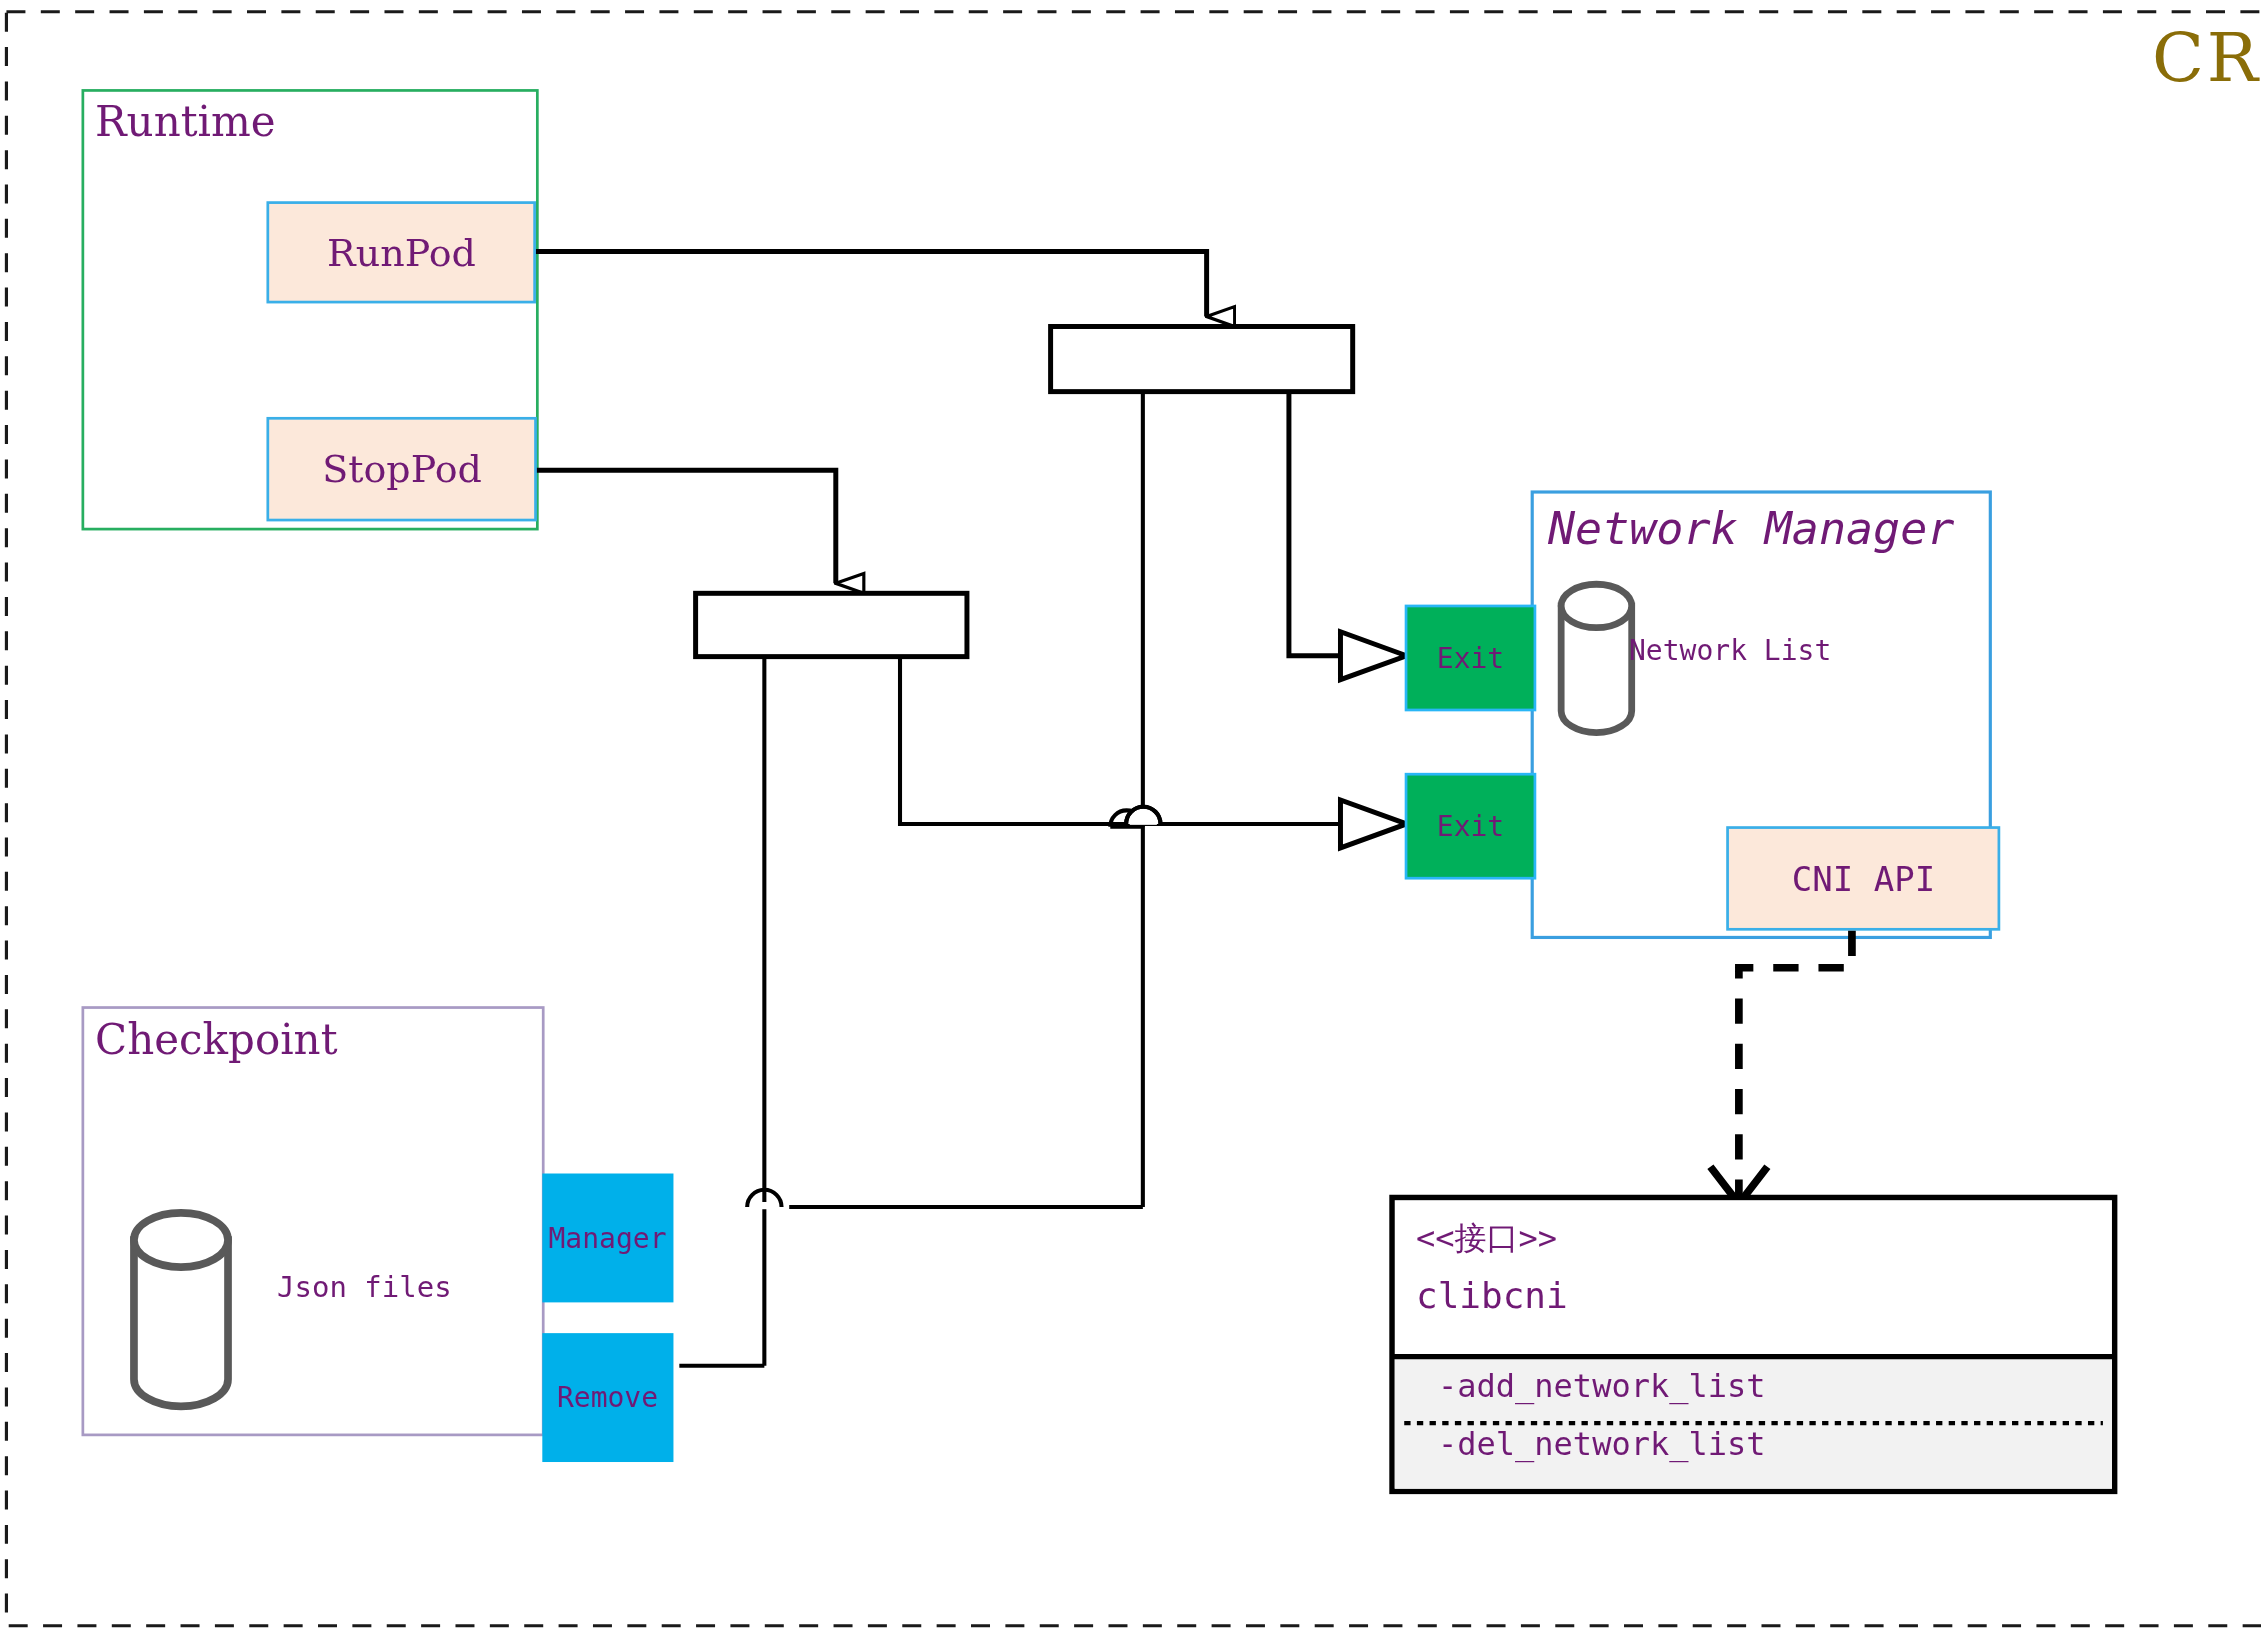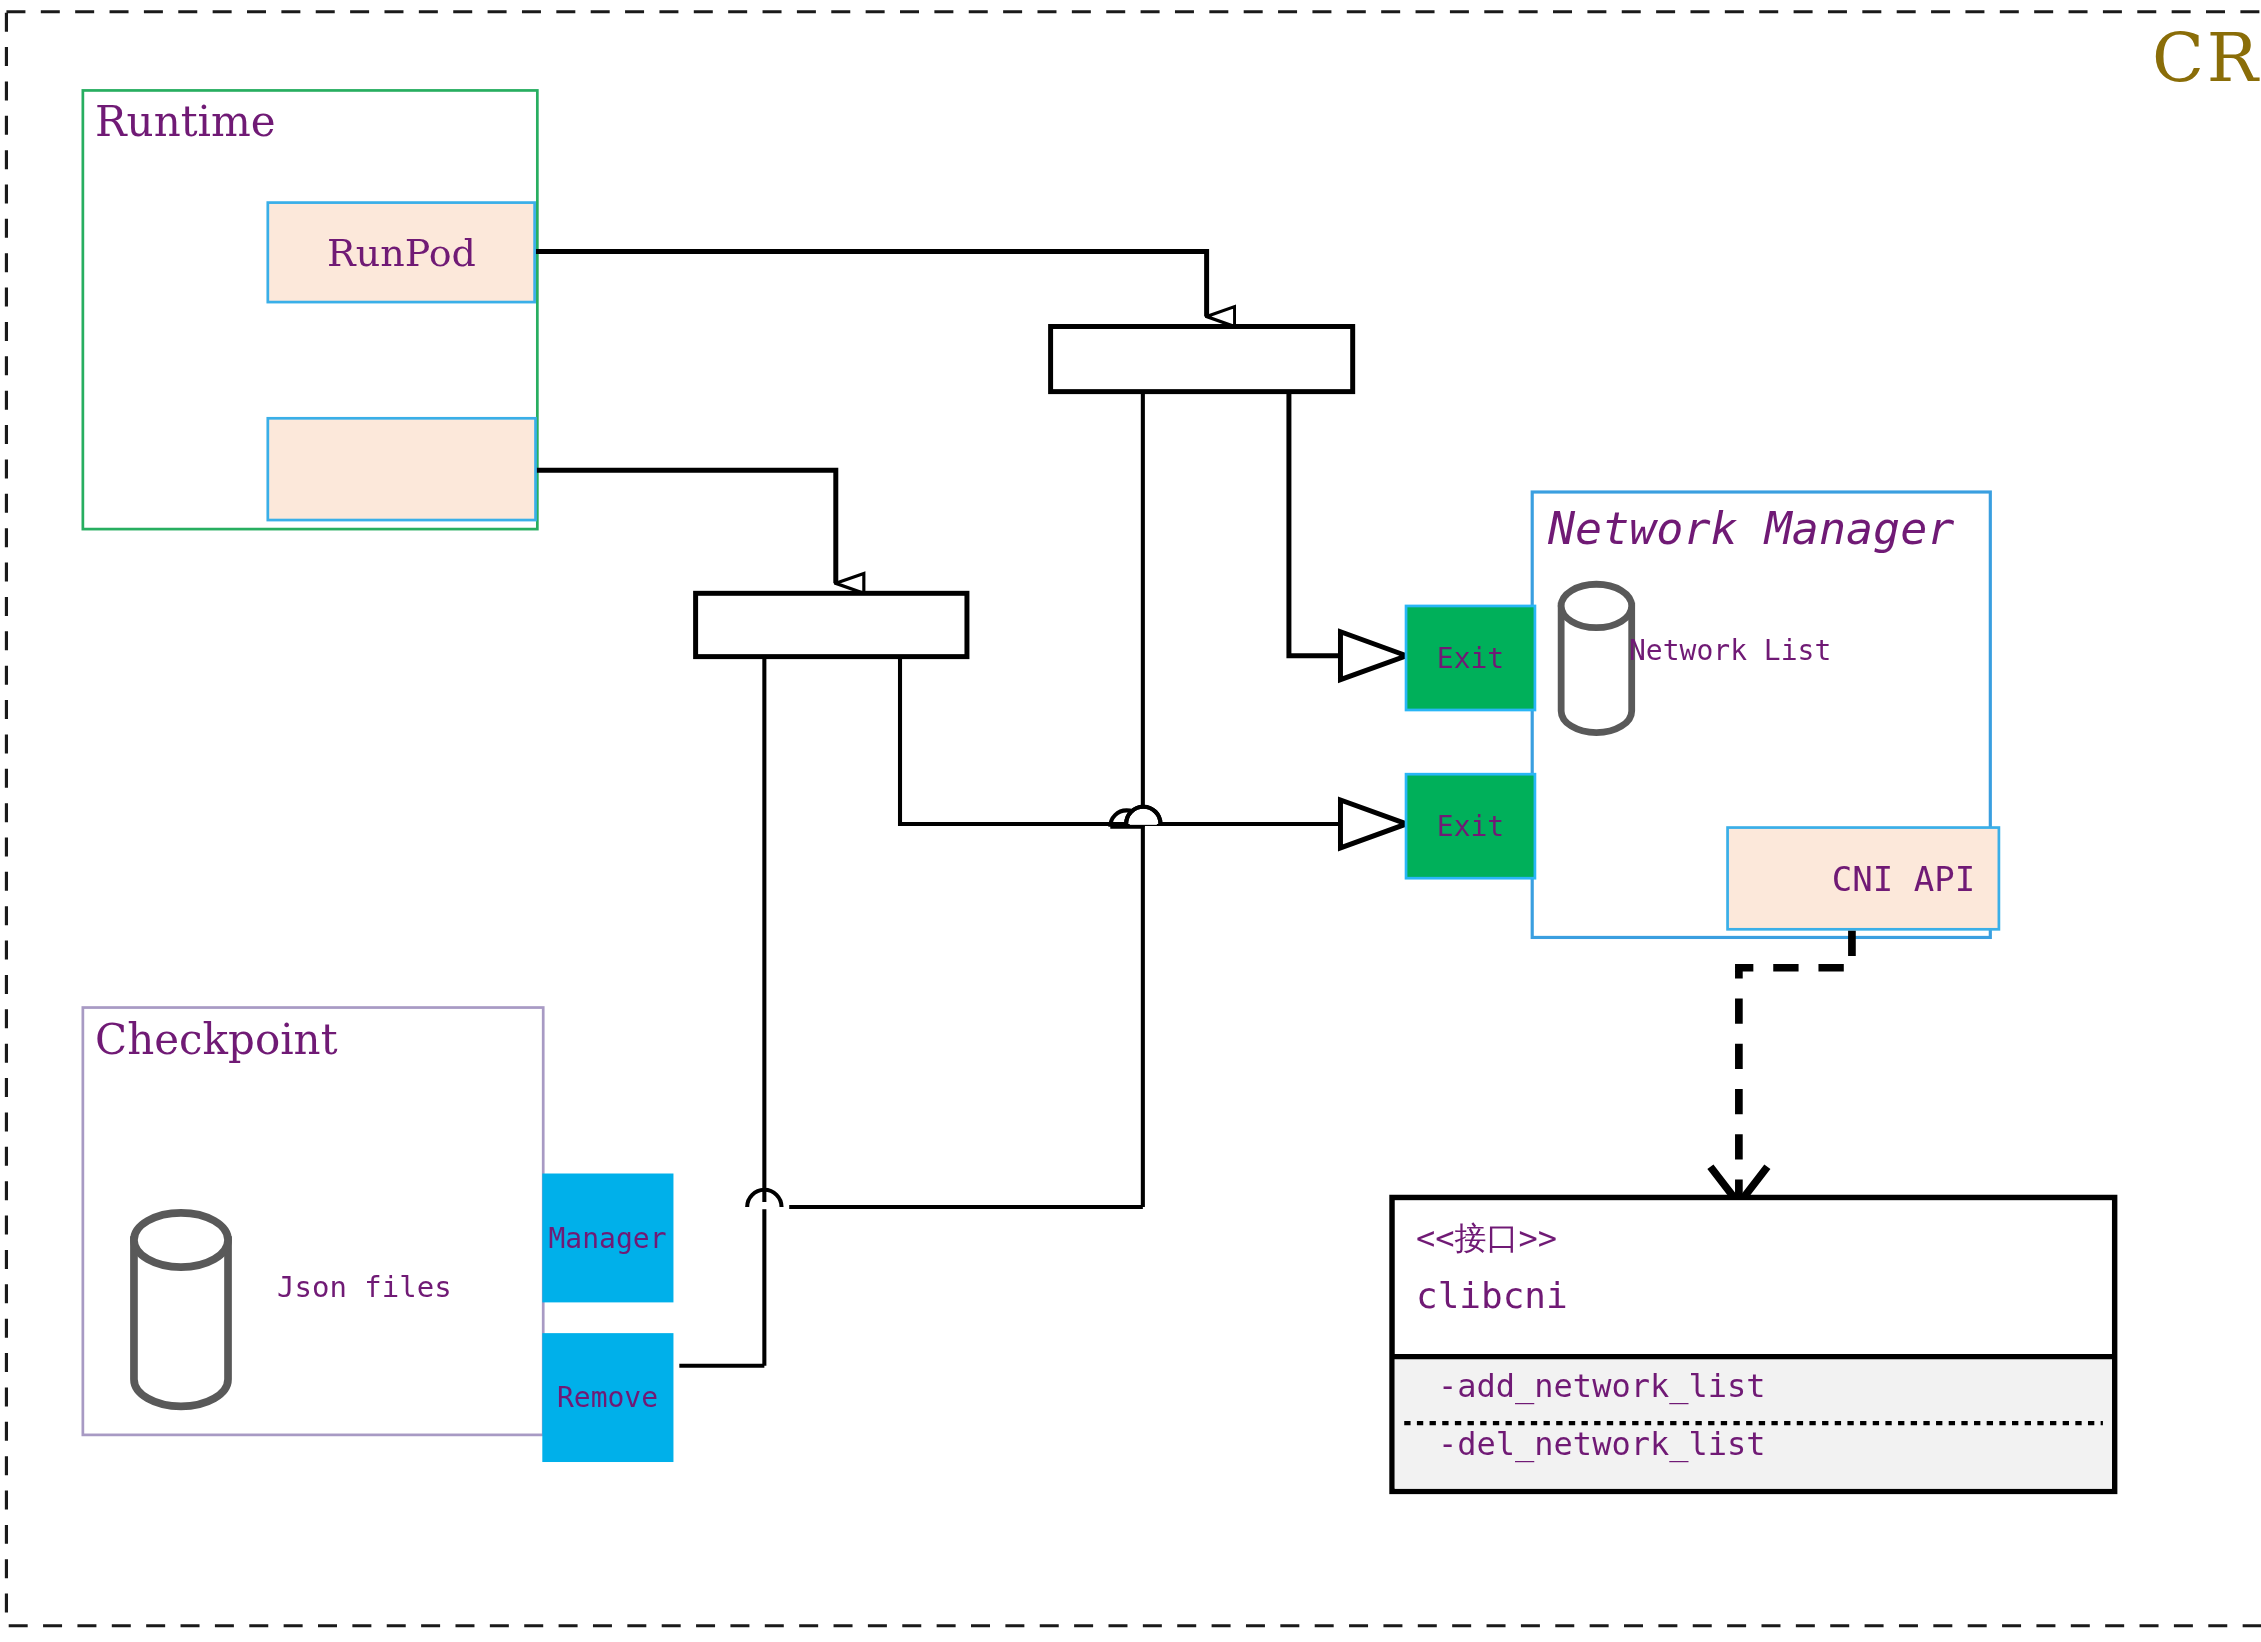--- a/index.html
+++ b/index.html
@@ -95,38 +95,39 @@
     <line x1="3078" y1="3000" x2="4676" y2="3000" stroke="#000" stroke-width="12"></line>
     <line x1="3105" y1="3147" x2="4650" y2="3147" stroke="#000" stroke-width="9" stroke-dasharray="14 14"></line>
   </svg>
 
   <div class="lbl" style="left:2152px;top:18px;font-size:68px;color:#8a6d08;letter-spacing:2.7px;">CRI</div>
 
   <div class="lbl" style="left:95px;top:97px;font-size:42px;">Runtime</div>
 
   <div class="lbl ctr" style="left:268px;top:203px;width:267px;height:99px;font-size:38px;">RunPod</div>
 
+  <div class="lbl ctr" style="left:268px;top:418px;width:268px;height:102px;font-size:38px;">StopPod</div>
 
   <div class="lbl" style="left:95px;top:1015px;font-size:42px;text-align:center;">Checkpoint</div>
 
   <div class="lbl mono" style="left:277px;top:1270px;font-size:29px;">Json files</div>
 
   <div class="lbl ctr mono" style="left:542px;top:1174px;width:131px;height:129px;font-size:28px;">Manager</div>
 
   <div class="lbl ctr mono" style="left:542px;top:1333px;width:131px;height:129px;font-size:28px;">Remove</div>
 
   <div class="lbl mono" style="left:1548px;top:502px;font-size:45px;font-style:italic;">Network Manager</div>
 
   <div class="lbl mono" style="left:1613px;top:634px;font-size:28px;margin-left:16px;">Network List</div>
 
   <div class="lbl ctr mono" style="left:1406px;top:606px;width:129px;height:104px;font-size:28px;">Exit</div>
 
   <div class="lbl ctr mono" style="left:1406px;top:774px;width:129px;height:104px;font-size:28px;">Exit</div>
 
-  <div class="lbl ctr mono" style="left:1728px;top:828px;width:271px;height:102px;font-size:34px;padding-left:40px;">CNI API</div>
+  <div class="lbl ctr mono" style="left:1728px;top:828px;width:271px;height:102px;font-size:34px;">CNI API</div>
 
   <div class="lbl mono" style="left:1416px;top:1217px;font-size:32px;text-align:right;">&lt;&lt;接口&gt;&gt;</div>
 
   <div class="lbl mono" style="left:1416px;top:1275px;font-size:36px;">clibcni</div>
 
   <div class="lbl mono" style="left:1438px;top:1367px;font-size:32px;">-add_network_list</div>
 
   <div class="lbl mono" style="left:1438px;top:1425px;font-size:32px;">-del_network_list</div>
 
 </div>

